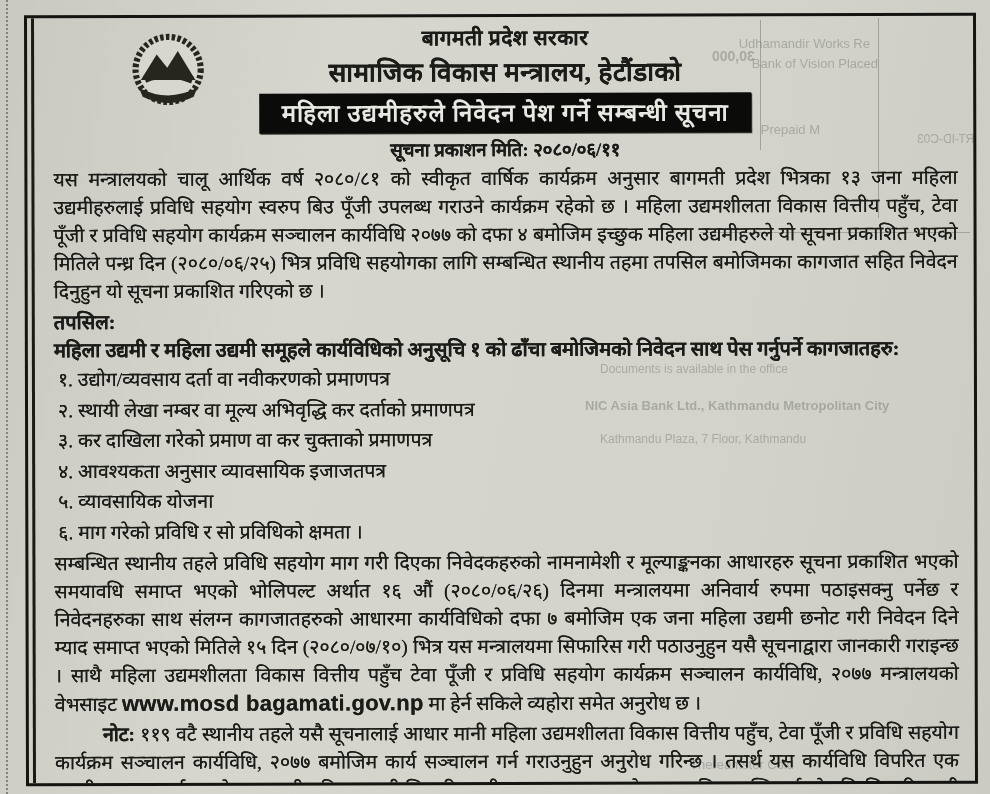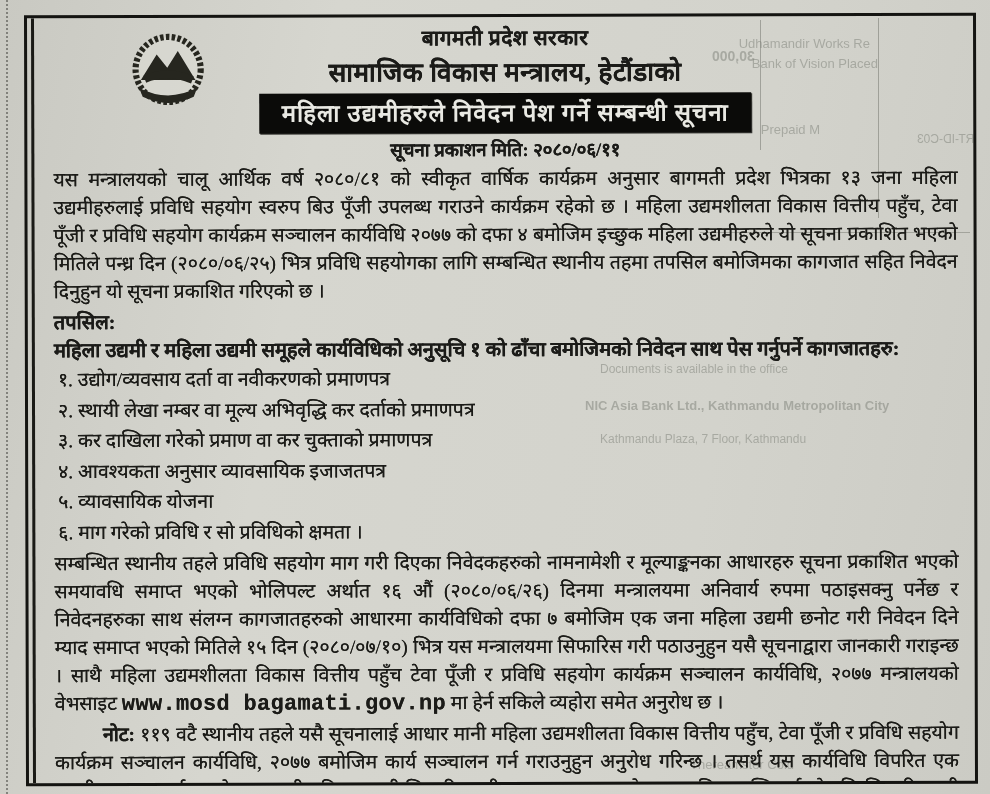--- a/index.html
+++ b/index.html
@@ -97,21 +97,21 @@
     font-size:19.5px;line-height:30.5px;
     text-shadow:0 0 .45px #26261f;
     padding-left:4px;
   }
   .para2,.note{
     font-size:19.5px;line-height:28px;text-align:justify;
     text-shadow:0 0 .45px #26261f;
   }
   .para2{margin-top:2px;}
   .website{
-    font-family:Liberation Mono, monospace;
+    font-family:Liberation Sans, sans-serif;
     font-weight:bold;font-size:22px;letter-spacing:.3px;
     white-space:nowrap;
     margin-top:40px;
   }
   .note-label{font-weight:bold;margin-left:48px;}
   .note{margin-top:2px;}
 </style>
 </head>
 <body>
 

